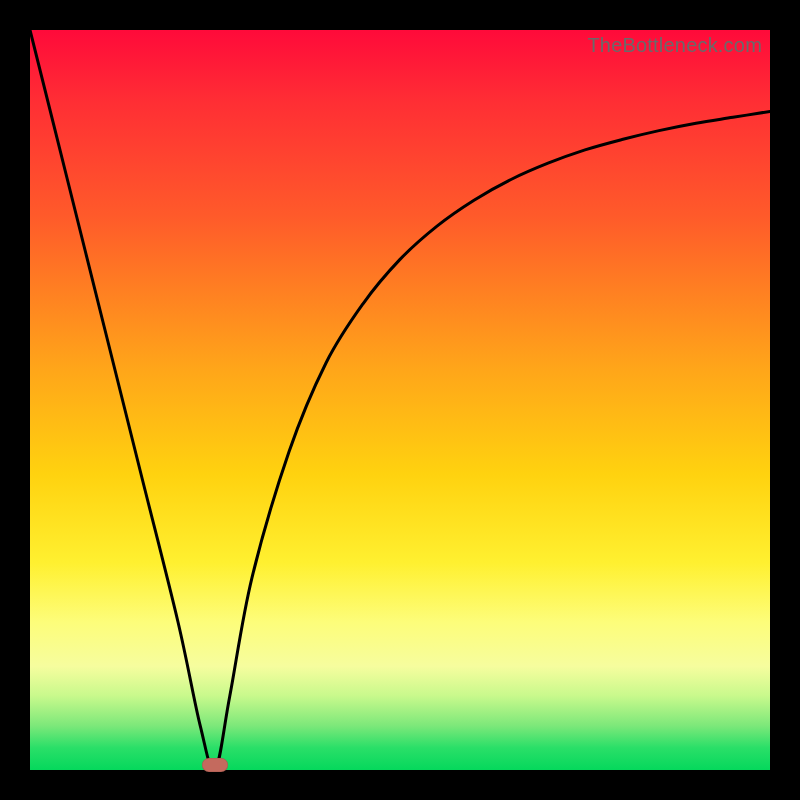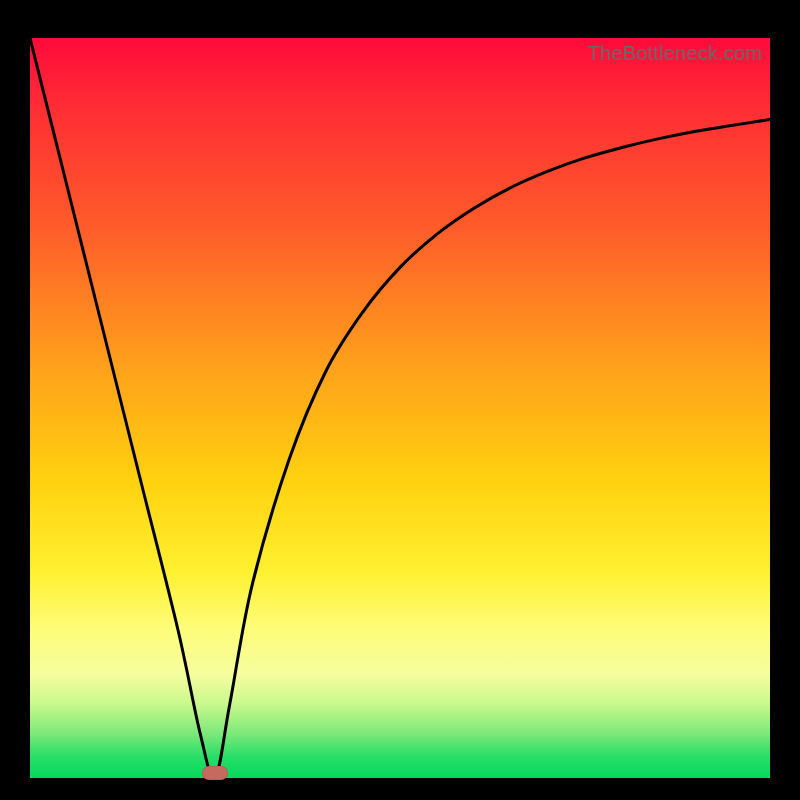--- a/index.html
+++ b/index.html
@@ -32,21 +32,20 @@
       #ffa31a 45%,
       #ffd20f 60%,
       #fff030 72%,
       #fdfd7a 80%,
       #f6fd9e 86%,
       #c8f98c 90%,
       #7de87a 94%,
       #2adf68 97%,
       #05d85c 100%
     );
-    margin-top: 8px;
   }
   .watermark {
     position: absolute;
     top: 4px;
     right: 8px;
     color: #6a6a6a;
     font-size: 20px;
     letter-spacing: 0.2px;
     font-weight: 400;
     user-select: none;

